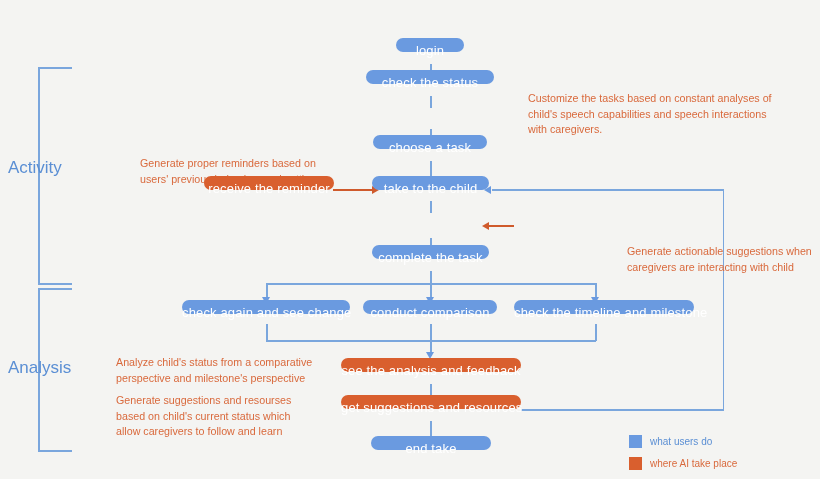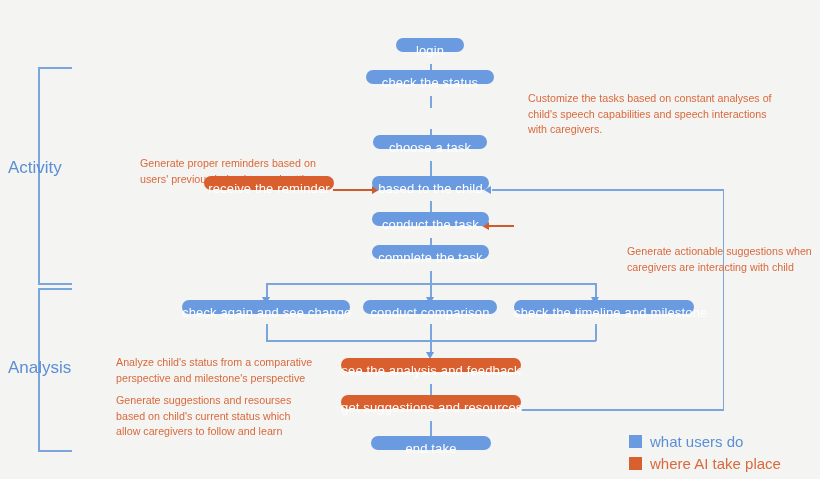--- a/index.html
+++ b/index.html
@@ -104,21 +104,21 @@
     height: 19px;
     margin-bottom: 3px;
   }
   .legend-swatch {
     width: 13px; height: 13px;
     margin-right: 8px;
     flex: 0 0 auto;
   }
   .legend-swatch.blue   { background: #6a9ae0; }
   .legend-swatch.orange { background: #d95f2e; }
-  .legend-label { font-size: 15px; white-space: nowrap; }
+  .legend-label { font-size: 10px; white-space: nowrap; }
   .legend-label.blue   { color: #5b8fd4; }
   .legend-label.orange { color: #d9693c; }
 </style>
 </head>
 <body>
 
 <div id="canvas">
 
   <div class="bracket top" style="left:38px; top:67px; width:32px; height:98px;"></div>
   <div class="bracket bottom" style="left:38px; top:165px; width:32px; height:118px;"></div>
@@ -177,23 +177,22 @@
 
   <div class="node blue" style="left:396px; top:38px;  width:68px;">login</div>
 
   <div class="node blue" style="left:366px; top:70px;  width:128px;">check the status</div>
 
 
   <div class="node blue" style="left:373px; top:135px; width:114px;">choose a task</div>
 
   <div class="node orange" style="left:204px; top:176px; width:130px;">receive the reminder</div>
 
-  <div class="node blue" style="left:372px; top:176px; width:117px;">based to the child</div>
-
-  <div class="node blue" style="left:372px; top:212px; width:117px;">conduct the task</div>
+  <div class="node blue" style="left:372px; top:176px; width:117px;">take to the child</div>
+
 
 
   <div class="node blue" style="left:372px; top:245px; width:117px;">complete the task</div>
 
   <div class="node blue" style="left:182px; top:300px; width:168px;">check again and see change</div>
 
   <div class="node blue" style="left:363px; top:300px; width:134px;">conduct comparison</div>
 
   <div class="node blue" style="left:514px; top:300px; width:180px;">check the timeline and milestone</div>
 

